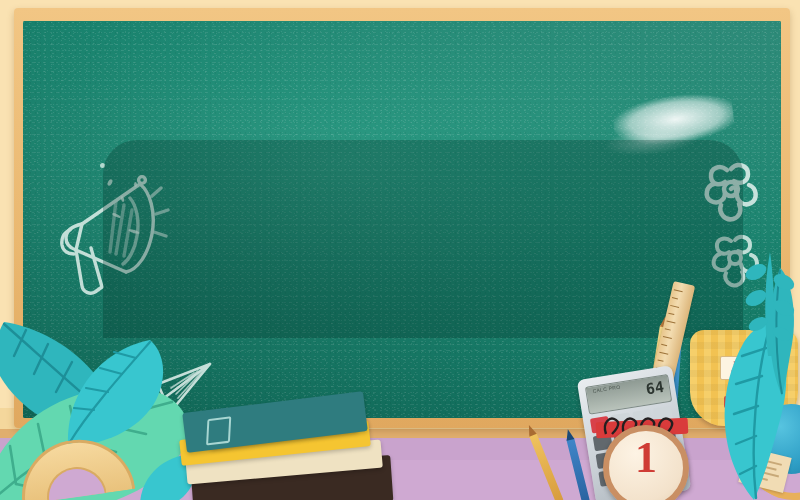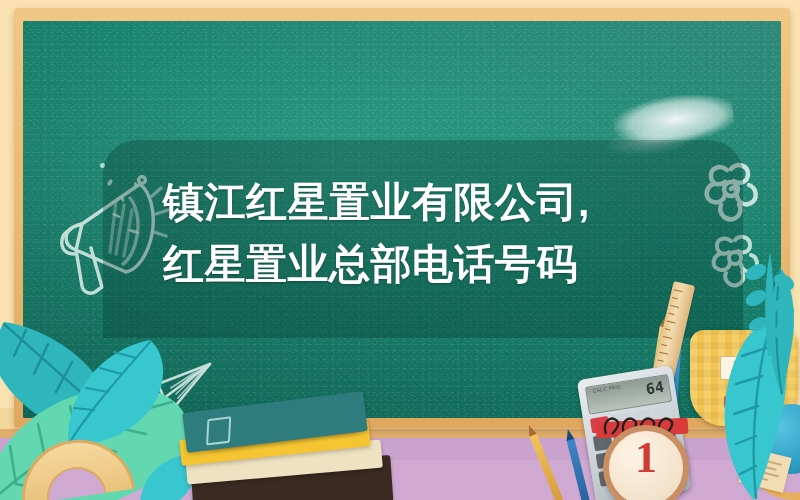--- a/index.html
+++ b/index.html
@@ -269,21 +269,20 @@
       <path d="M112 6 74 52l-8-12"></path>
       <path d="M74 52 66 40"></path>
       <path d="M108 9 80 40M104 11 78 36M100 13 76 33M96 15 73 30" stroke-width="1.7" opacity=".8"></path>
       <path d="M60 26c-12-6-24-2-26 6-2 7 6 12 14 9 7-3 6-12-2-14-9-2-18 4-22 12"></path>
       <circle cx="36" cy="16" r="1.6" fill="#eaf6f2"></circle>
     </g>
   </svg>
 
   <div class="text-panel"></div>
 
-  <div class="headline">镇江红星置业有限公司,红星置业总部电话号码</div>
 
   <svg class="leaf" style="left:-14px;top:316px;" width="180" height="180" viewBox="0 0 180 180">
     <g>
       <path d="M18 6C70 14 122 54 134 110 96 128 40 104 14 60 6 44 8 22 18 6z" fill="#2fb6bd"></path>
       <g stroke="#1d8f98" stroke-width="2.4" fill="none" stroke-linecap="round">
         <path d="M18 8c34 30 80 72 114 100"></path>
         <path d="M40 14 28 40M62 28 48 58M86 46 70 76M108 66 92 96M126 90 112 116"></path>
       </g>
     </g>
   </svg>

